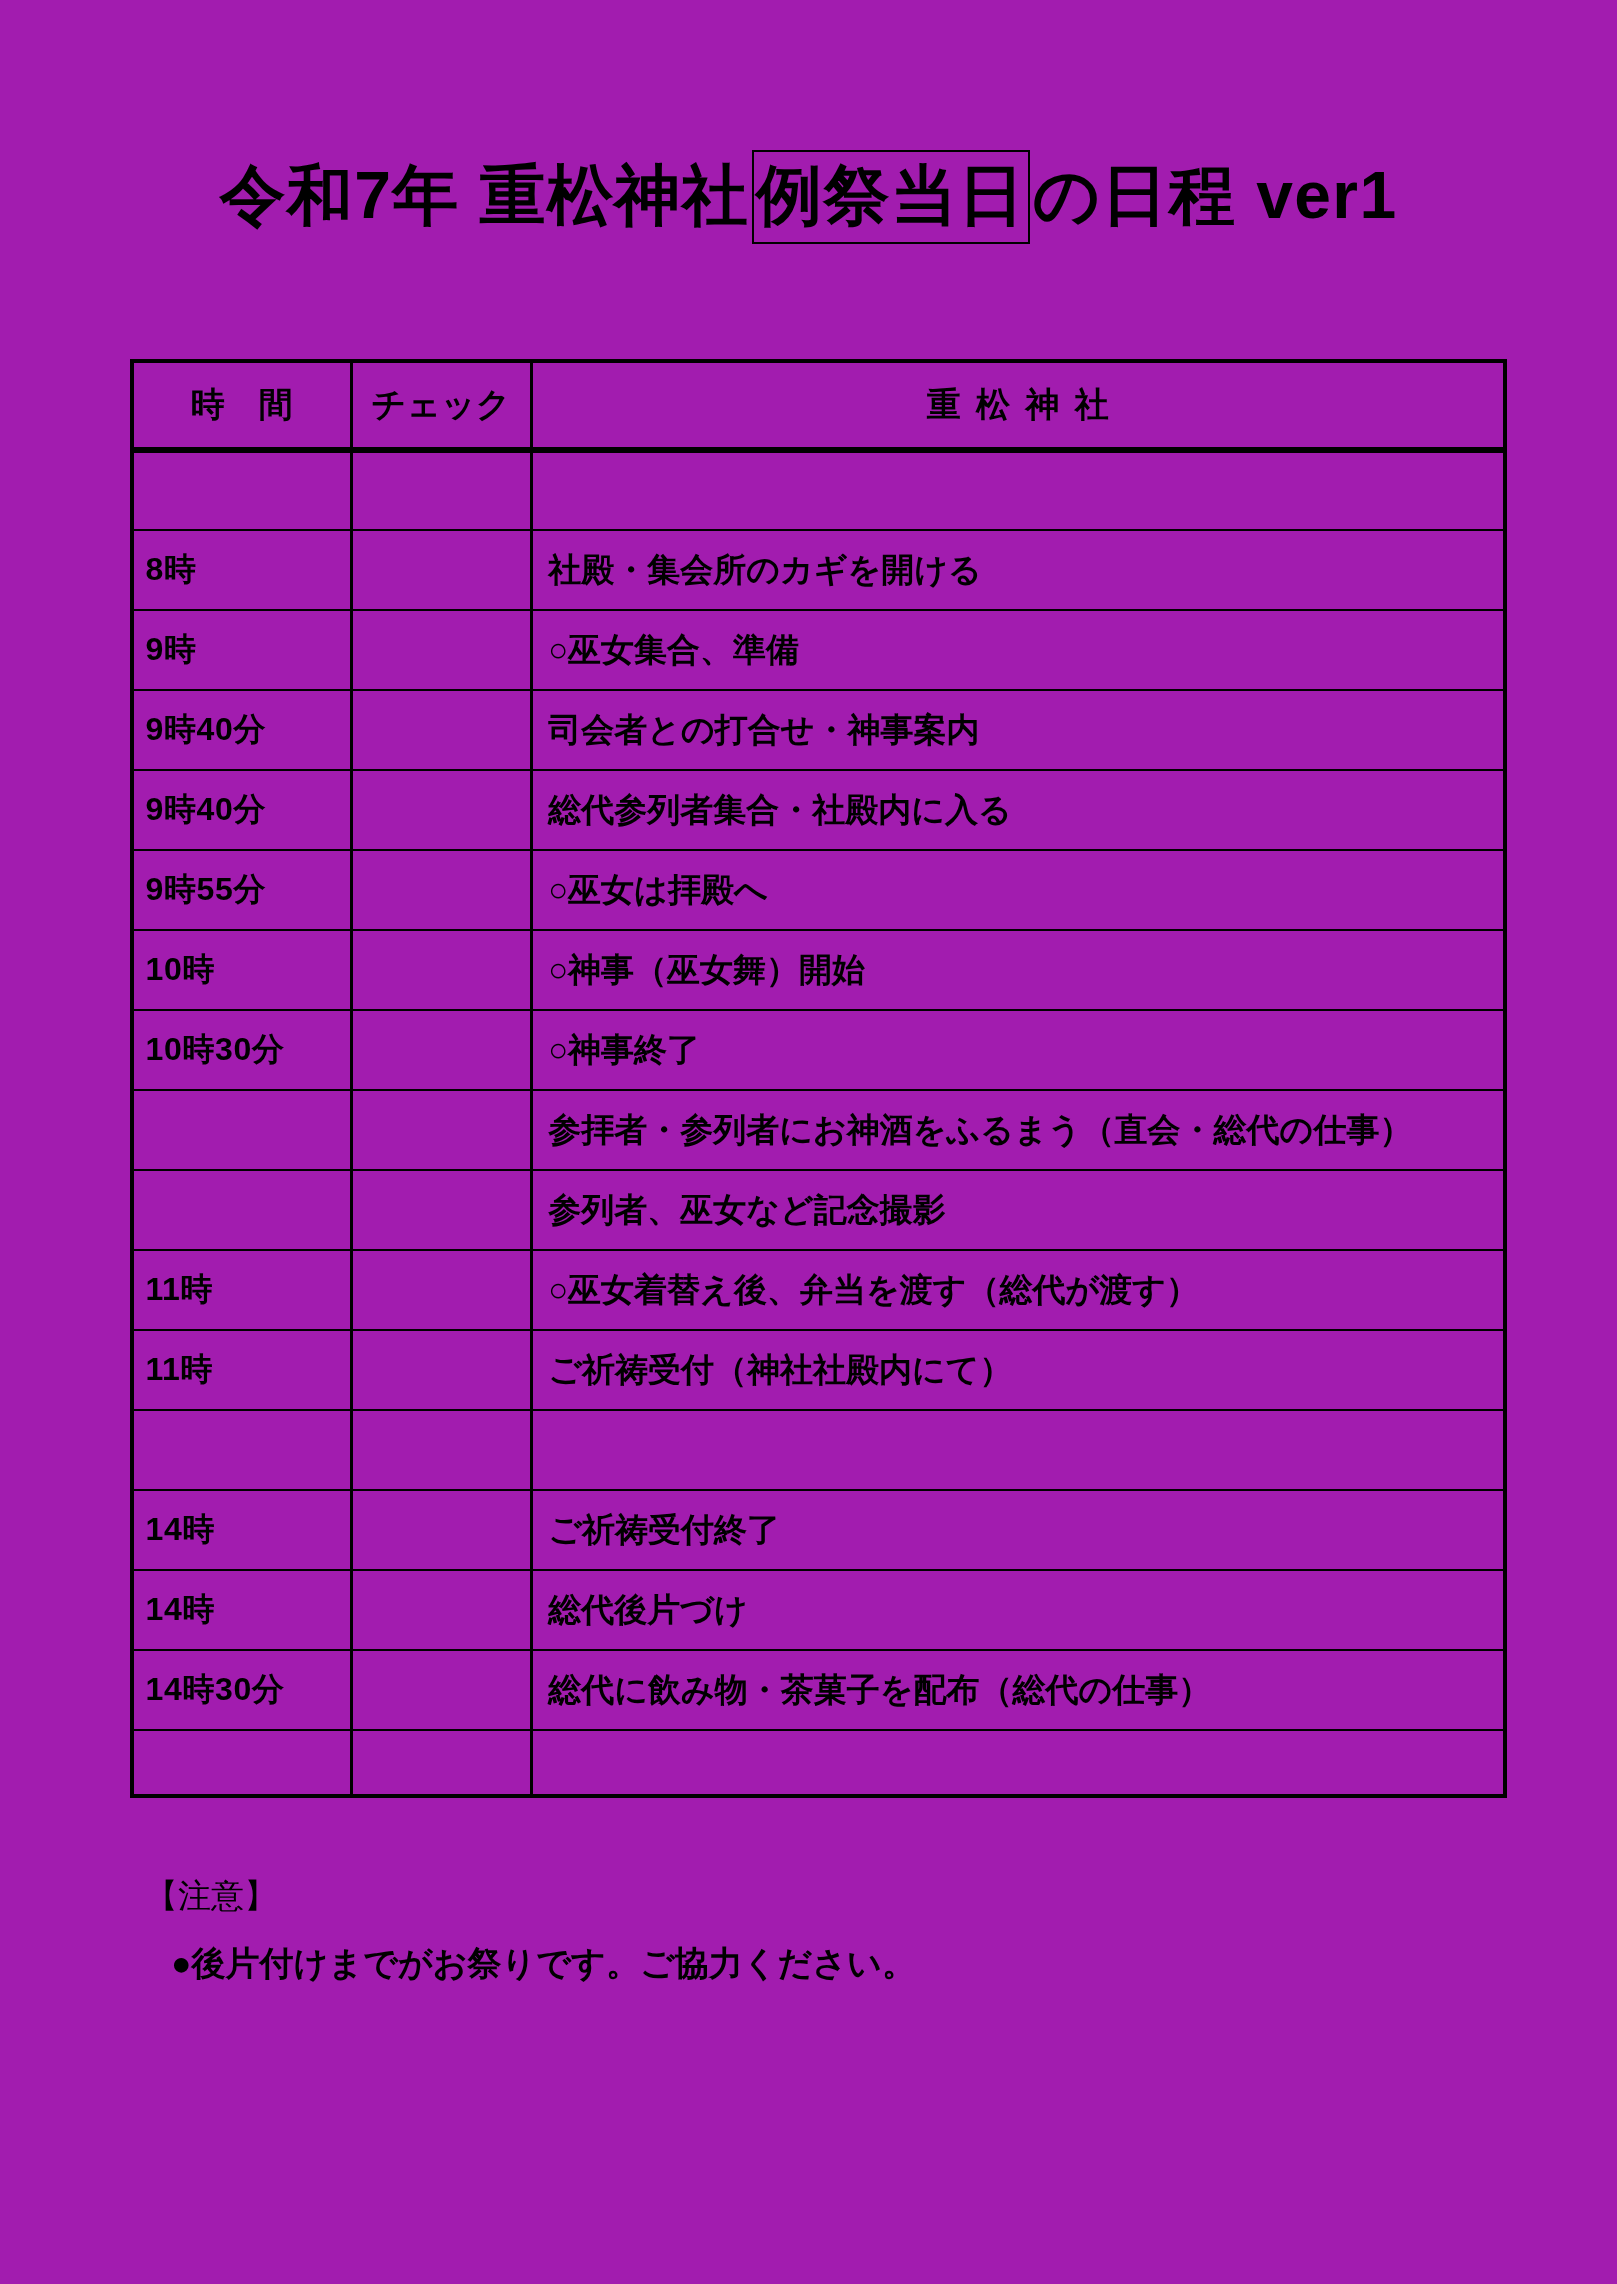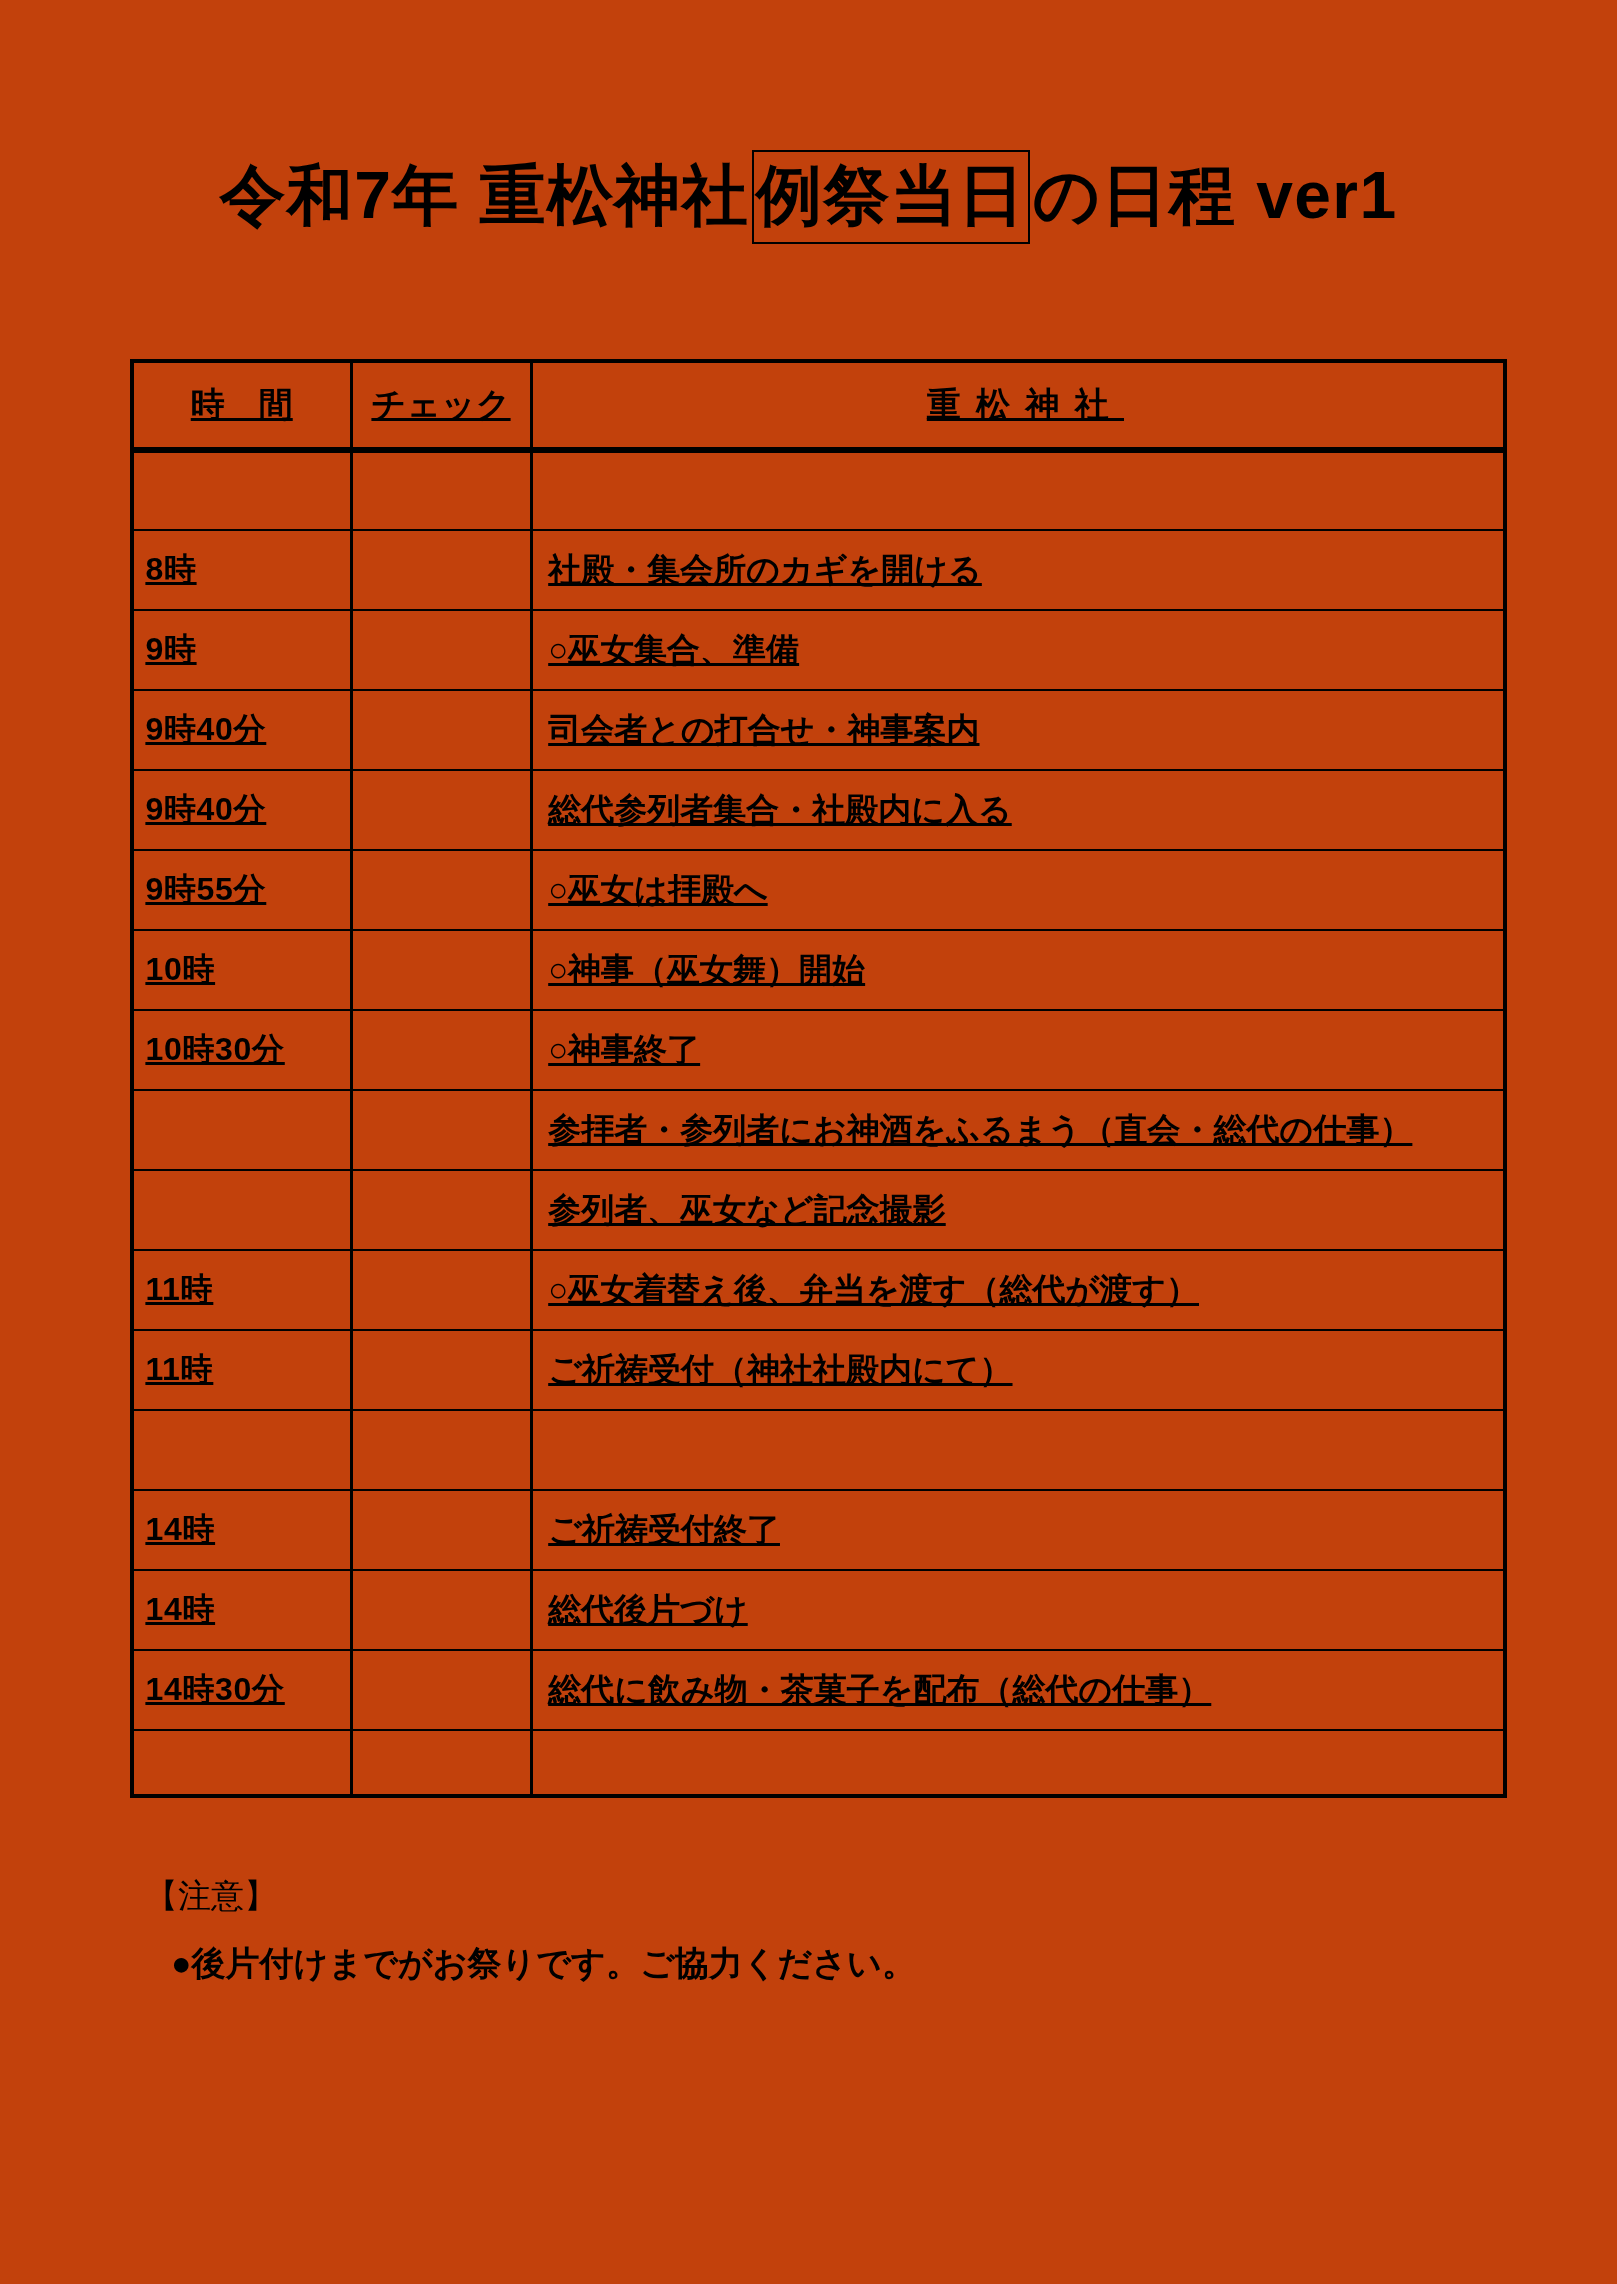--- a/index.html
+++ b/index.html
@@ -1,20 +1,20 @@
 <!DOCTYPE html>
 <html style="font-size:11.4px"><head>
 <meta charset="utf-8">
 <style>
   html, body { margin: 0; padding: 0; background: #fff; }
   .page {
     position: relative;
     width: 1617px;
     height: 2284px;
-    background: #c2410c;
+    background: #a21caf;
     color: #000;
     font-family: "Liberation Sans", sans-serif;
     overflow: hidden;
   }
   .title {
     position: absolute;
     top: 150px;
     left: 0;
     width: 100%;
     margin: 0;
@@ -53,21 +53,20 @@
     border: 4.3px solid #000;
   }
   .col-time  { width: 219px; }
   .col-check { width: 180px; }
   .col-event { width: 974px; }
   table.schedule th, table.schedule td {
     border: 2.1px solid #000;
     vertical-align: middle;
     overflow: hidden;
     white-space: nowrap;
-    text-decoration: underline;
   }
   .time-col, .check-col { border-right-width: 3.6px !important; }
   .header-row th {
     border-bottom: 6.4px solid #000 !important;
     height: 84px;
     font-size: 34px;
     font-weight: 700;
     text-align: center;
     padding: 0;
   }

